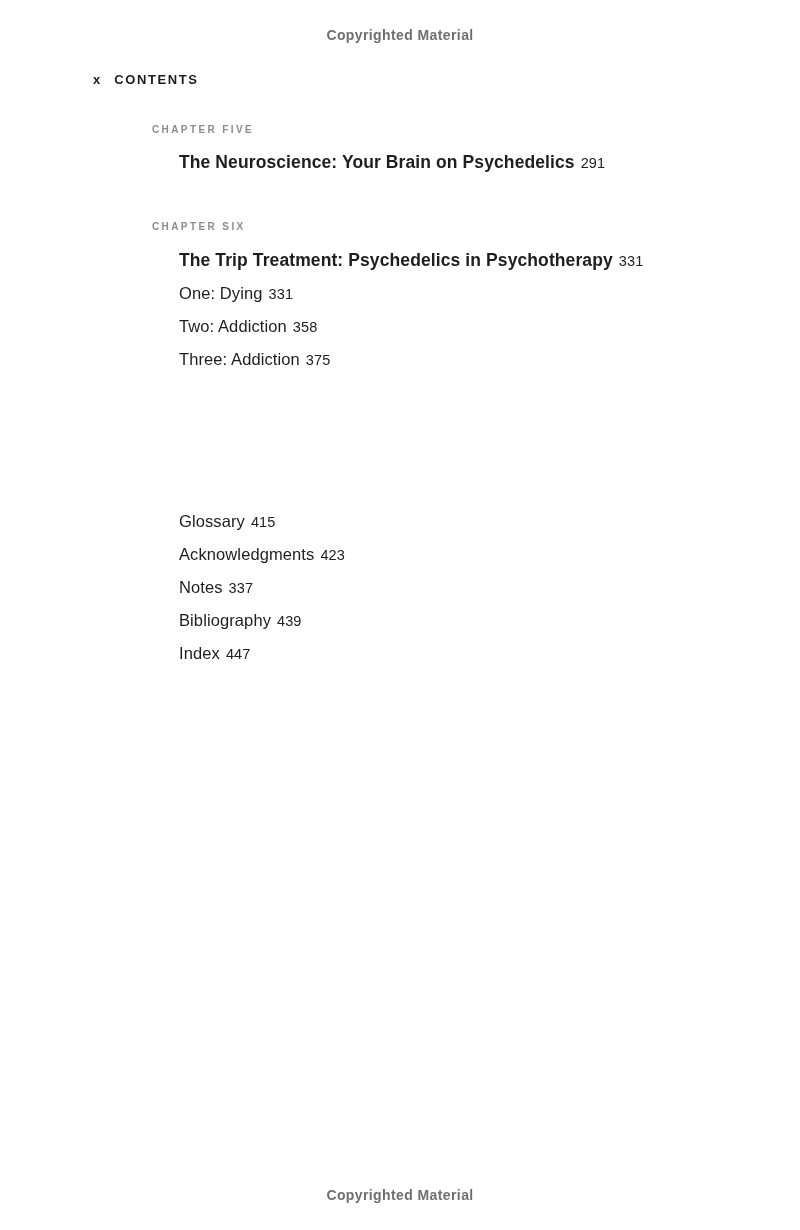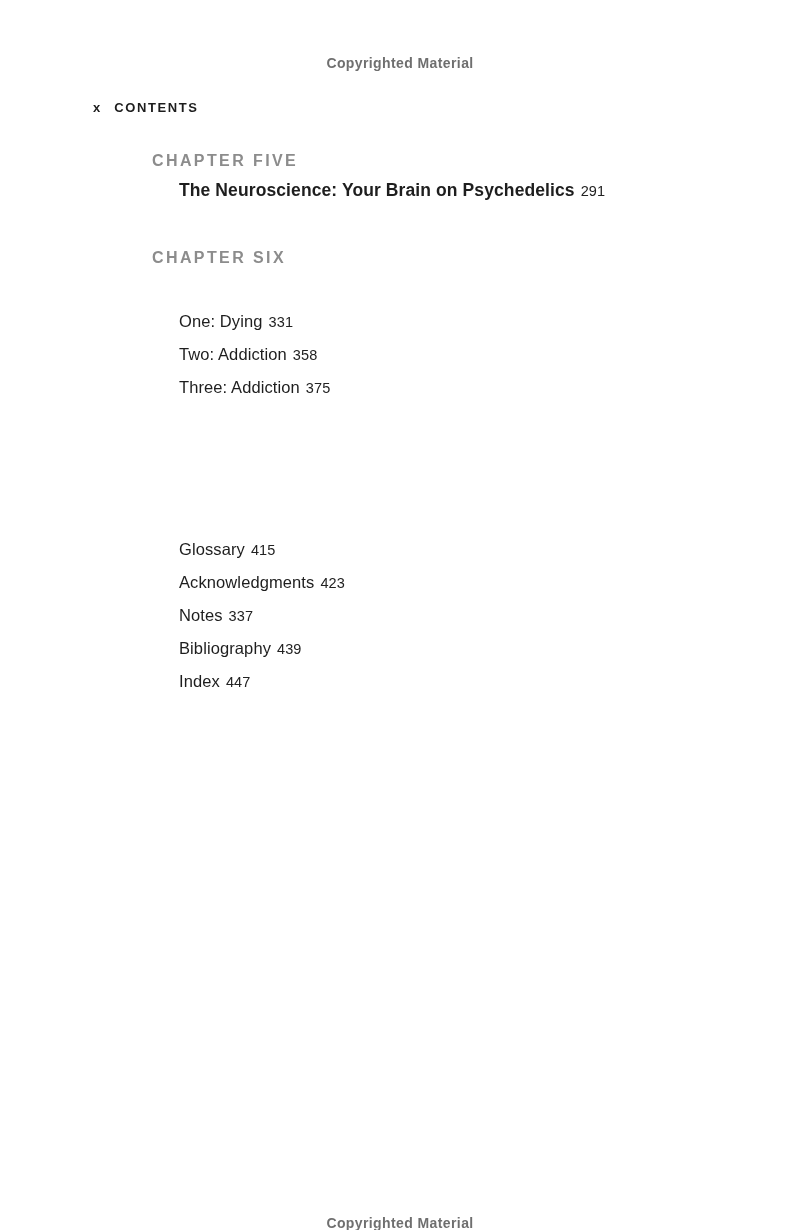--- a/index.html
+++ b/index.html
@@ -8,21 +8,21 @@
     background: #ffffff;
   }
   .page {
     position: relative;
     width: 800px;
     height: 1230px;
     background: #ffffff;
     font-family: "Liberation Sans", "DejaVu Sans", sans-serif;
     overflow: hidden;
   }
-  .abs { position: absolute; white-space: nowrap; margin-top: 28px; }
+  .abs { position: absolute; white-space: nowrap; }
 
   .copyright-notice {
     left: 0;
     width: 800px;
     text-align: center;
     font-size: 14px;
     font-weight: bold;
     letter-spacing: 0.4px;
     color: #6f6f6f;
   }
@@ -34,21 +34,21 @@
     letter-spacing: 1.6px;
     color: #1d1d1d;
   }
   .running-head .folio {
     display: inline-block;
     margin-right: 14px;
     letter-spacing: 0;
   }
   .chapter-label {
     left: 152px;
-    font-size: 16px;
+    font-size: 10px;
     font-weight: bold;
     letter-spacing: 2.4px;
     color: #8c8c8c;
   }
   .entry {
     left: 179px;
     color: #1e1e1e;
   }
   .entry-bold {
     font-size: 17.5px;
@@ -77,20 +77,23 @@
   <div class="abs running-head">
     <span class="folio">x</span><span>CONTENTS</span>
   </div>
 
   <div class="abs chapter-label" style="top:124px">CHAPTER FIVE</div>
   <div class="abs entry entry-bold" style="top:152px">
     <span>The Neuroscience: Your Brain on Psychedelics</span><span class="pgnum">291</span>
   </div>
 
   <div class="abs chapter-label" style="top:221px">CHAPTER SIX</div>
+  <div class="abs entry entry-bold" style="top:250px">
+    <span>The Trip Treatment: Psychedelics in Psychotherapy</span><span class="pgnum">331</span>
+  </div>
 
   <div class="abs entry entry-regular" style="top:284px">
     <span>One: Dying</span><span class="pgnum">331</span>
   </div>
   <div class="abs entry entry-regular" style="top:317px">
     <span>Two: Addiction</span><span class="pgnum">358</span>
   </div>
   <div class="abs entry entry-regular" style="top:350px">
     <span>Three: Addiction</span><span class="pgnum">375</span>
   </div>

